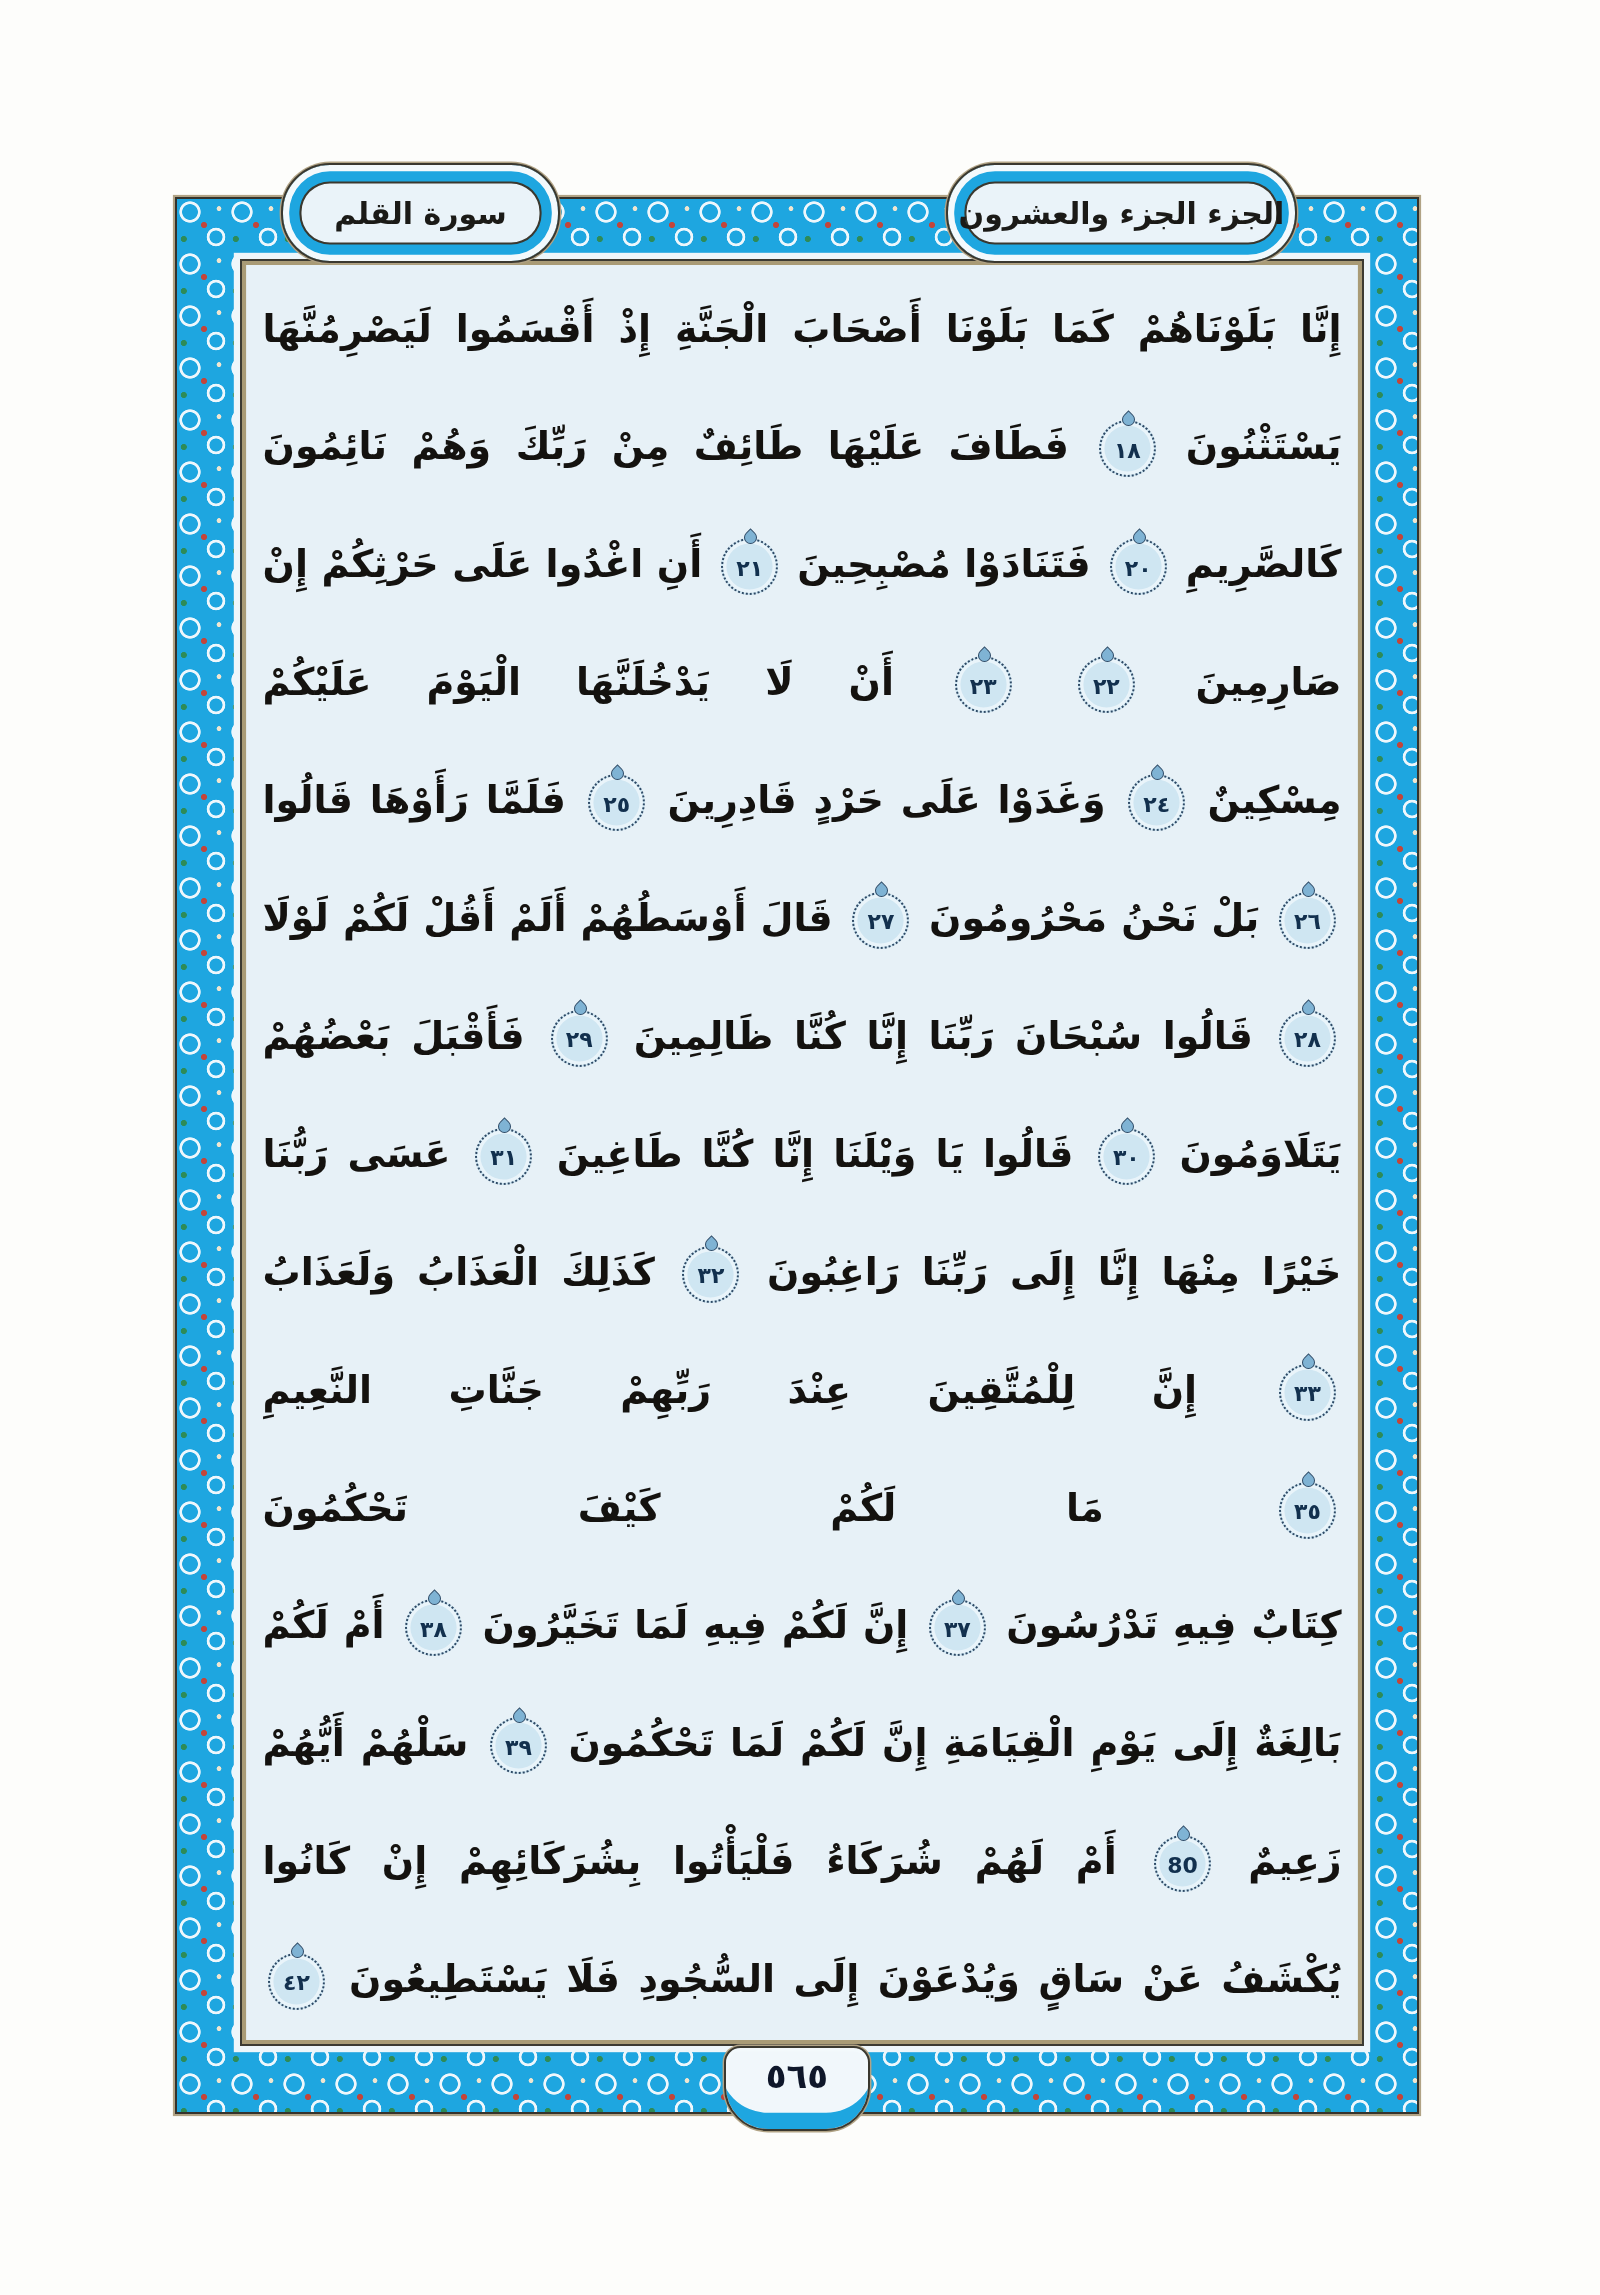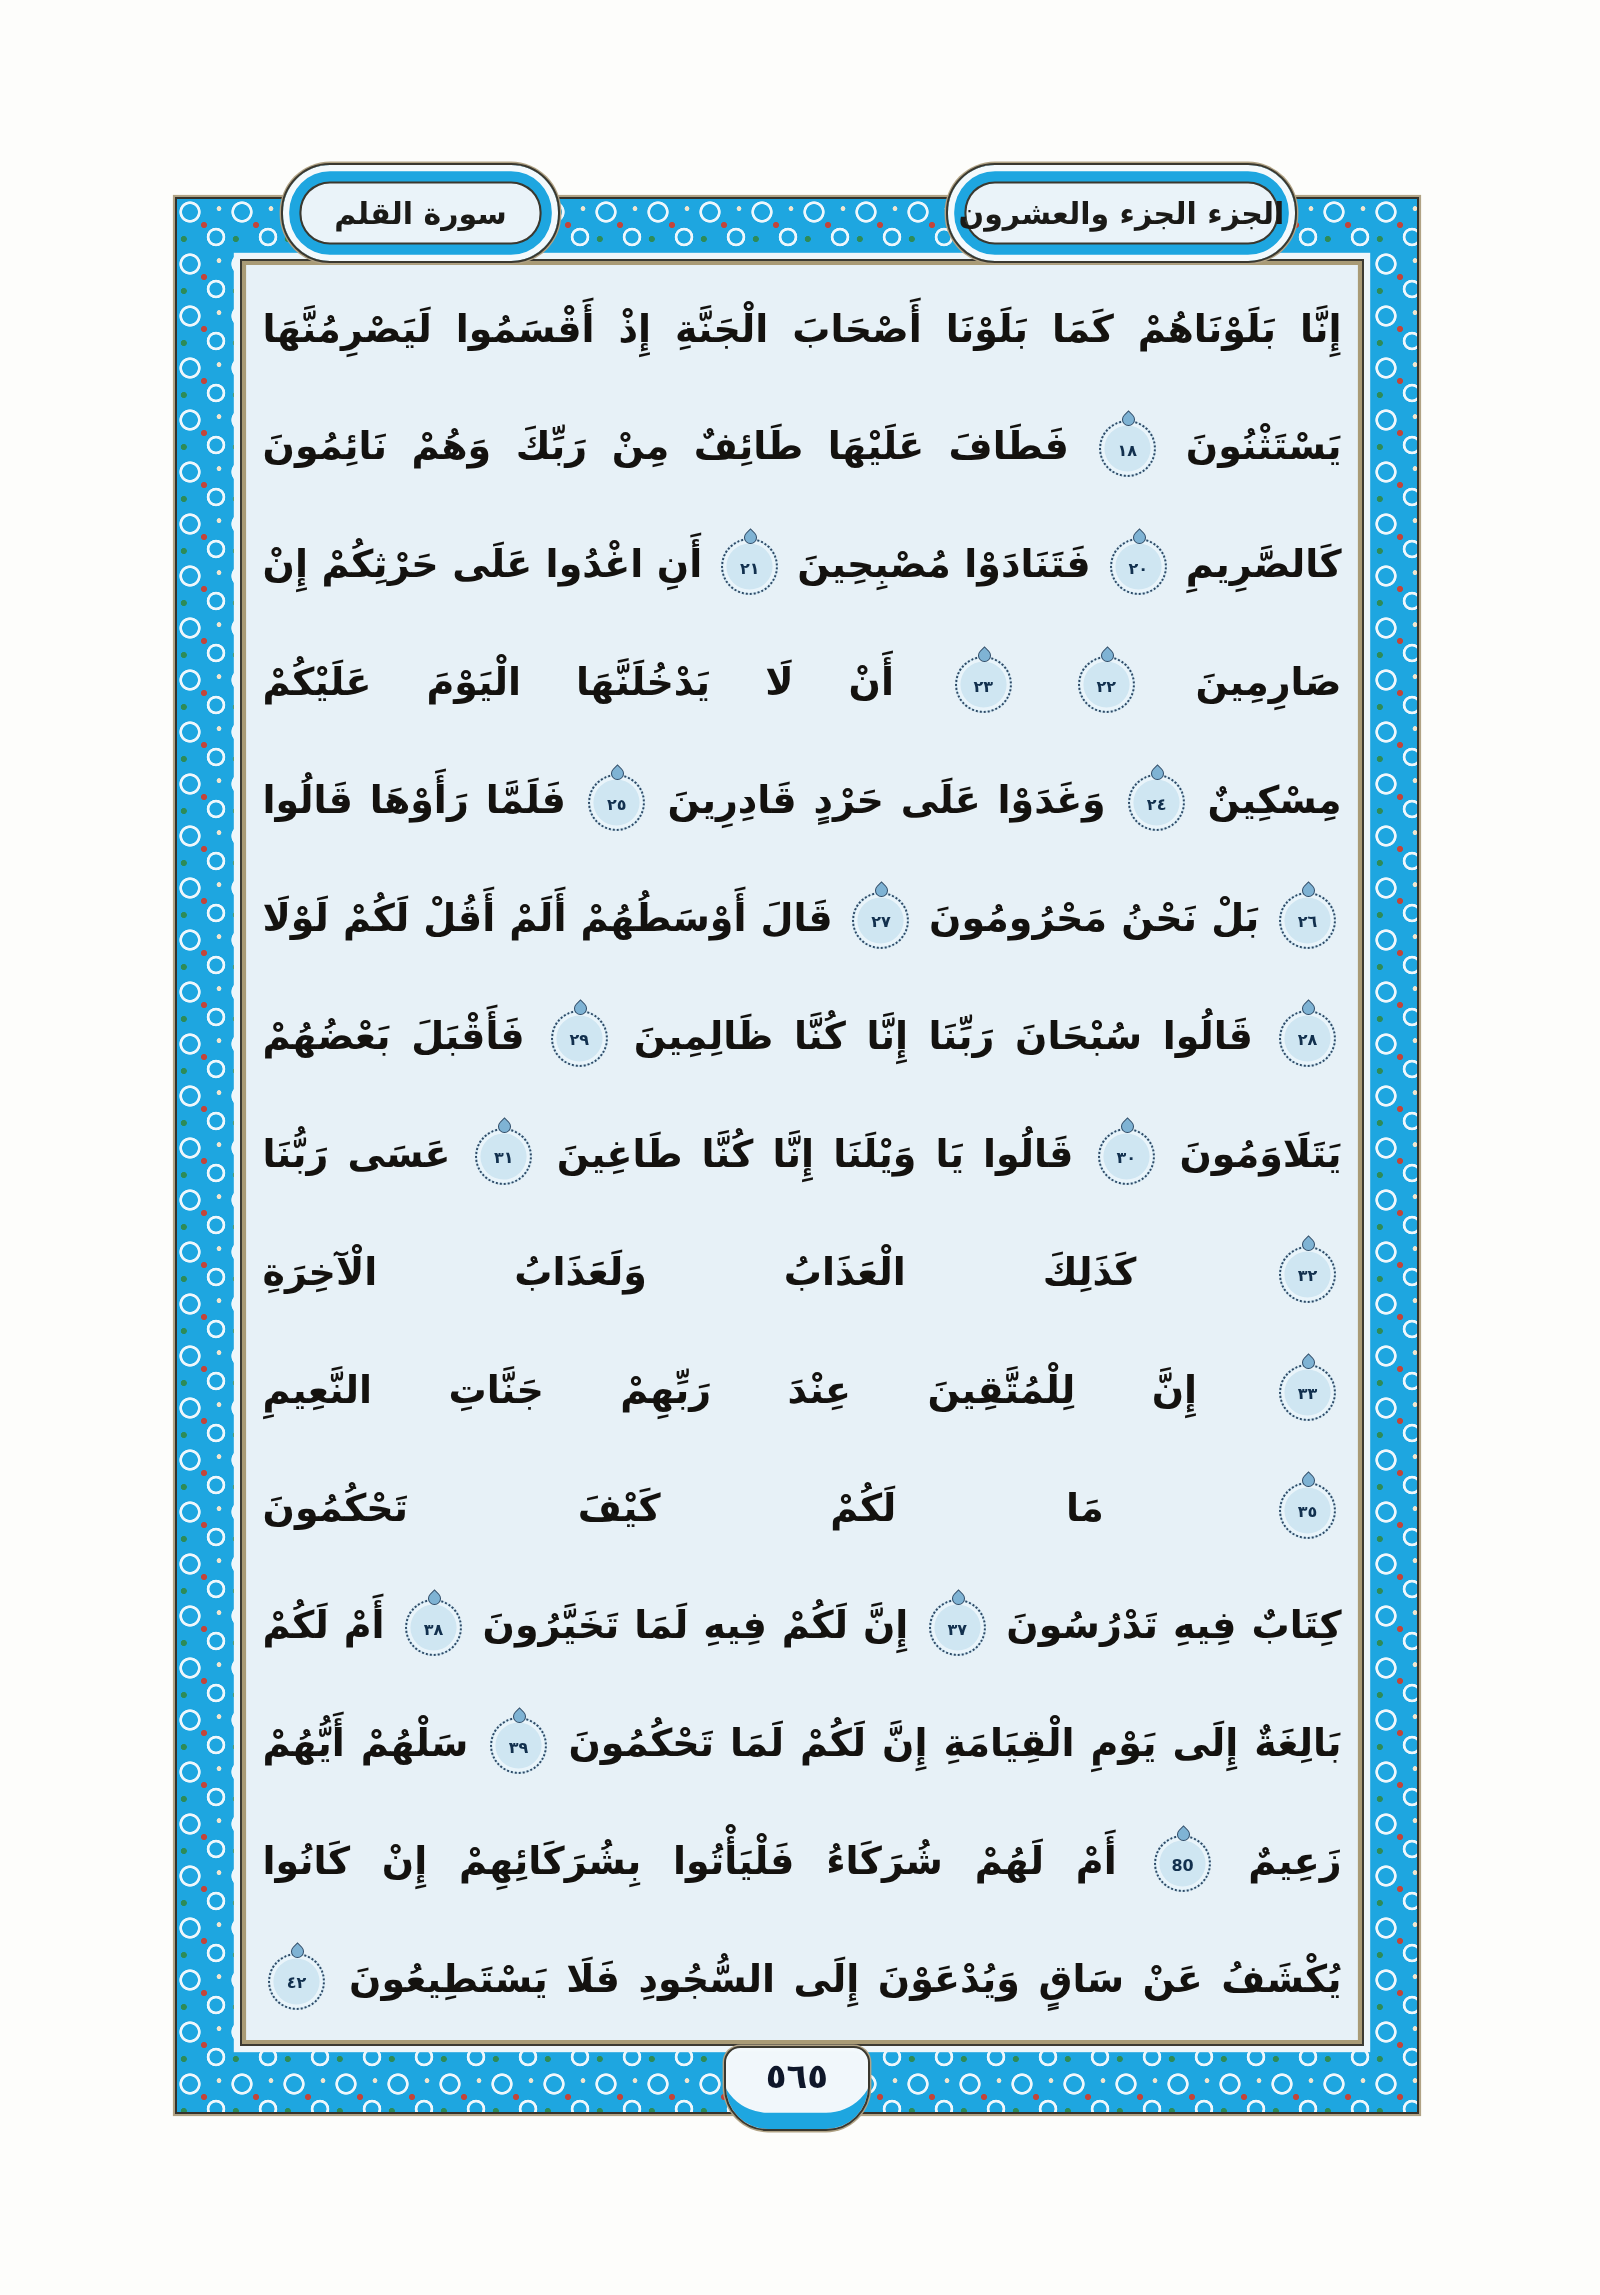--- a/index.html
+++ b/index.html
@@ -51,21 +51,21 @@
     box-shadow:inset 0 0 0 3.4px #e9f4fa;
     vertical-align:middle;margin:0 5.5px;line-height:normal;
   }
   .verse-marker::before{
     content:"";position:absolute;top:-9.6px;left:50%;
     width:11px;height:11px;margin-left:-5.5px;
     background:#7fb3d4;border:1.4px solid #2e4a66;
     border-radius:0 50% 50% 50%;
     transform:rotate(45deg);
   }
-  .verse-num{font-size:16px;font-weight:700;color:#12304e;padding-top:2.7px;}
+  .verse-num{font-size:22px;font-weight:700;color:#12304e;padding-top:2.7px;}
 
   
   .cartouche{
     position:absolute;top:-36px;height:96px;
     background:#eaf3f9;
     border:2.1px solid #3a382f;border-radius:49px;
     box-shadow:0 0 0 1.4px var(--tan-outline,#b1a385),
                inset 0 0 0 6.2px #f3f9fc,
                inset 0 0 0 16.4px var(--border-cyan,#25a9e2),
                inset 0 0 0 18.5px #3a382f;
@@ -136,21 +136,21 @@
           <div class="line" dir="rtl"><span class="verse-marker">
               <span class="verse-num">٢٨</span>
             </span> <span class="verse-text">قَالُوا سُبْحَانَ رَبِّنَا إِنَّا كُنَّا ظَالِمِينَ</span> <span class="verse-marker">
               <span class="verse-num">٢٩</span>
             </span> <span class="verse-text">فَأَقْبَلَ بَعْضُهُمْ عَلَى بَعْضٍ</span> </div>
           <div class="line" dir="rtl"><span class="verse-text">يَتَلَاوَمُونَ</span> <span class="verse-marker">
               <span class="verse-num">٣٠</span>
             </span> <span class="verse-text">قَالُوا يَا وَيْلَنَا إِنَّا كُنَّا طَاغِينَ</span> <span class="verse-marker">
               <span class="verse-num">٣١</span>
             </span> <span class="verse-text">عَسَى رَبُّنَا أَنْ يُبْدِلَنَا</span> </div>
-          <div class="line" dir="rtl"> <span class="verse-marker">
+          <div class="line" dir="rtl"><span class="verse-text">خَيْرًا مِنْهَا إِنَّا إِلَى رَبِّنَا رَاغِبُونَ</span> <span class="verse-marker">
               <span class="verse-num">٣٢</span>
             </span> <span class="verse-text">كَذَلِكَ الْعَذَابُ وَلَعَذَابُ الْآخِرَةِ</span> </div>
           <div class="line" dir="rtl"> <span class="verse-marker">
               <span class="verse-num">٣٣</span>
             </span> <span class="verse-text">إِنَّ لِلْمُتَّقِينَ عِنْدَ رَبِّهِمْ جَنَّاتِ النَّعِيمِ</span>  </div>
           <div class="line" dir="rtl"> <span class="verse-marker">
               <span class="verse-num">٣٥</span>
             </span> <span class="verse-text">مَا لَكُمْ كَيْفَ تَحْكُمُونَ</span>   </div>
           <div class="line" dir="rtl"><span class="verse-text">كِتَابٌ فِيهِ تَدْرُسُونَ</span> <span class="verse-marker">
               <span class="verse-num">٣٧</span>

